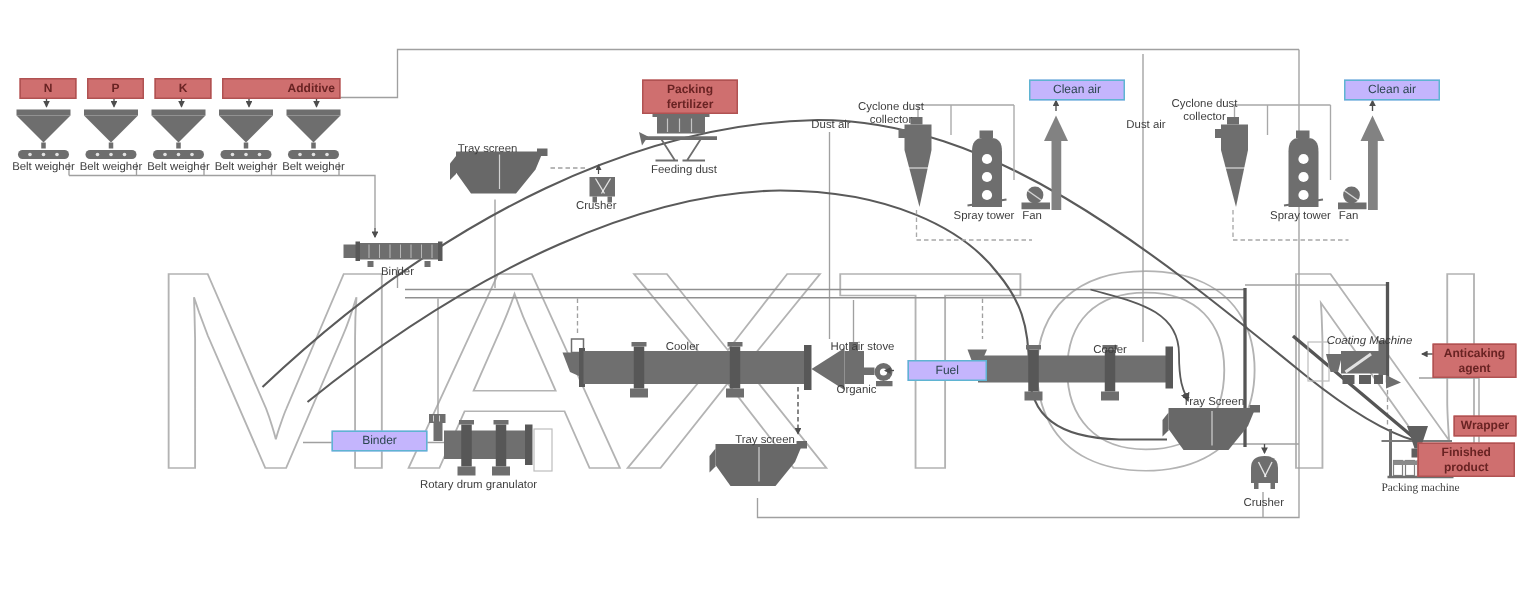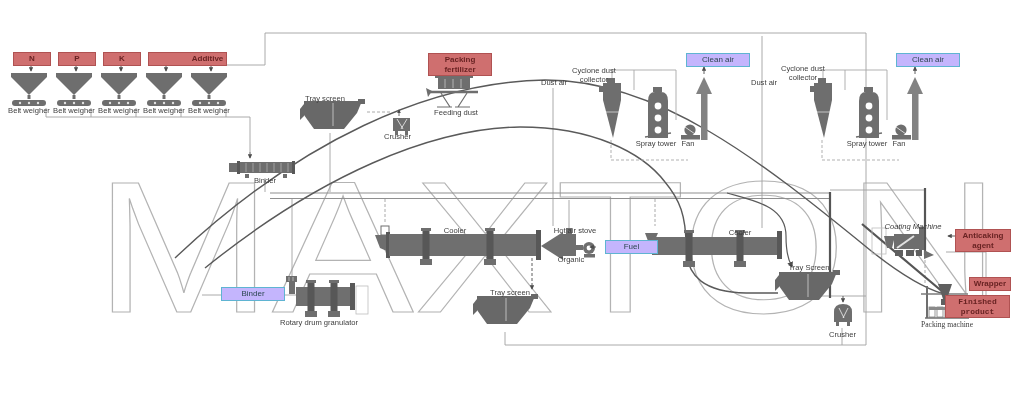--- a/index.html
+++ b/index.html
@@ -278,21 +278,21 @@
 </svg>
 
 <div id="labels">
       <div class="lbl red" style="left: 13px; top: 52px; width: 36px;">N</div>
       <div class="lbl red" style="left: 58px; top: 52px; width: 36px;">P</div>
       <div class="lbl red" style="left: 103px; top: 52px; width: 36px;">K</div>
       <div class="lbl red" style="left: 148px; top: 52px; width: 37px; padding-left: 40px;">Additive</div>
       <div class="lbl red" style="left: 428px; top: 53px; width: 62px;">Packing fertilizer</div>
       <div class="lbl red" style="left: 955px; top: 229px; width: 54px;">Anticaking agent</div>
       <div class="lbl red" style="left: 969px; top: 241px; width: 40px; margin-top: 36px;">Wrapper</div>
-      <div class="lbl red" style="left: 945px; top: 295px; width: 63px; font-family: Liberation Mono, monospace;">Finished product</div>
+      <div class="lbl red" style="left: 945px; top: 295px; width: 63px;">Finished product</div>
       <div class="lbl blue" style="left: 686px; top: 53px; width: 38px;">Clean air</div>
       <div class="lbl blue" style="left: 896px; top: 53px; width: 38px;">Clean air</div>
       <div class="lbl blue" style="left: 605px; top: 240px; width: 27px;">Fuel</div>
       <div class="lbl blue" style="left: 221px; top: 287px; width: 38px; text-align: center;">Binder</div>
       <div class="lbl plain" style="left: 5px; top: 106px; width: 48px;">Belt weigher</div>
       <div class="lbl plain" style="left: 50px; top: 106px; width: 48px;">Belt weigher</div>
       <div class="lbl plain" style="left: 95px; top: 106px; width: 48px;">Belt weigher</div>
       <div class="lbl plain" style="left: 140px; top: 106px; width: 48px;">Belt weigher</div>
       <div class="lbl plain" style="left: 185px; top: 106px; width: 48px;">Belt weigher</div>
       <div class="lbl plain" style="left: 240px; top: 176px; width: 50px;">Binder</div>

